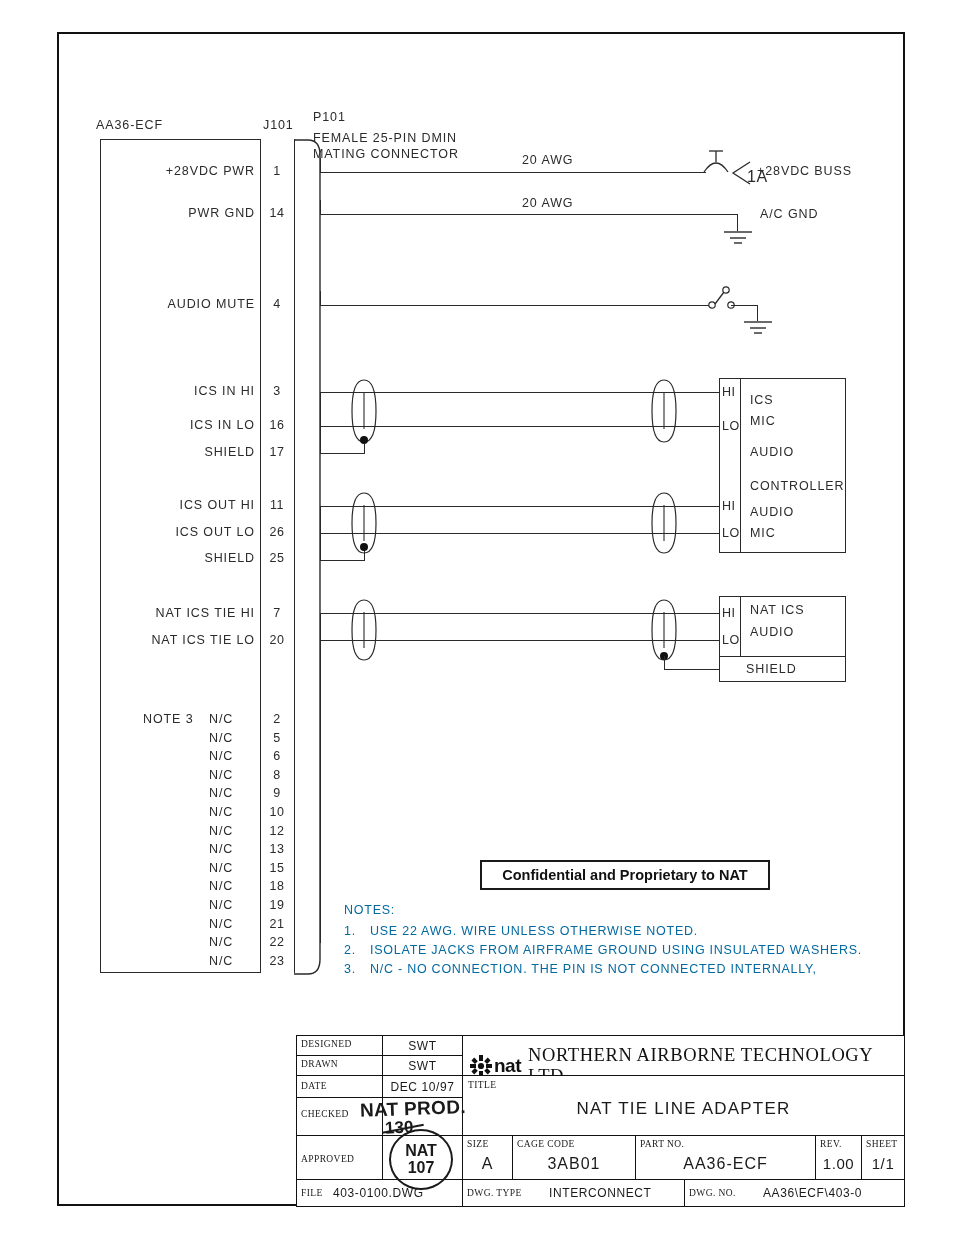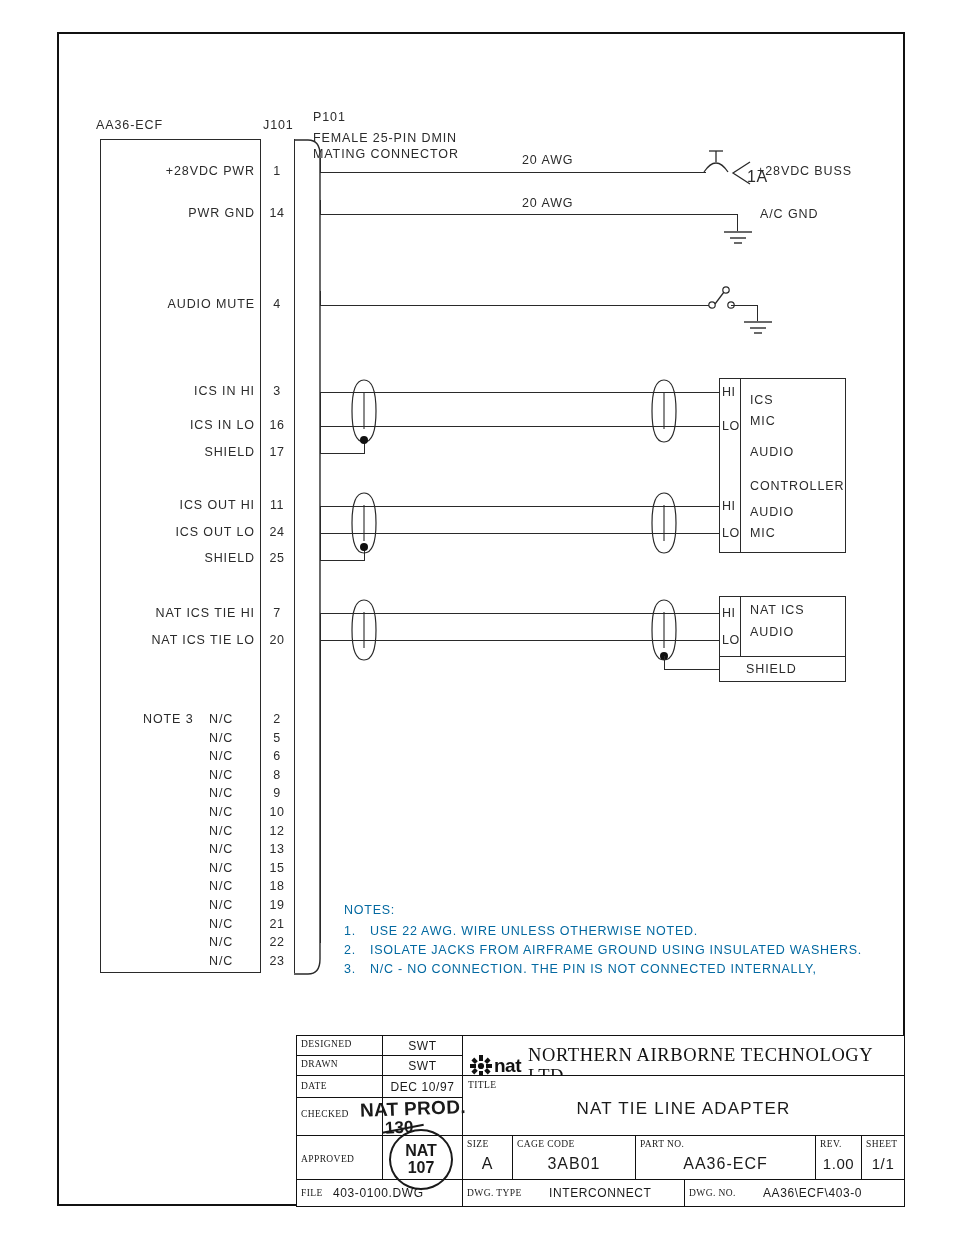--- a/index.html
+++ b/index.html
@@ -130,21 +130,21 @@
   <div class="t cad lbl-right" style="left:45px;top:607px;width:210px;">NAT ICS TIE HI</div>
   <div class="t cad lbl-right" style="left:45px;top:634px;width:210px;">NAT ICS TIE LO</div>
 
   <div class="t cad-pin" style="left:260px;top:165px;width:34px;text-align:center;">1</div>
   <div class="t cad-pin" style="left:260px;top:207px;width:34px;text-align:center;">14</div>
   <div class="t cad-pin" style="left:260px;top:298px;width:34px;text-align:center;">4</div>
   <div class="t cad-pin" style="left:260px;top:385px;width:34px;text-align:center;">3</div>
   <div class="t cad-pin" style="left:260px;top:419px;width:34px;text-align:center;">16</div>
   <div class="t cad-pin" style="left:260px;top:446px;width:34px;text-align:center;">17</div>
   <div class="t cad-pin" style="left:260px;top:499px;width:34px;text-align:center;">11</div>
-  <div class="t cad-pin" style="left:260px;top:526px;width:34px;text-align:center;">24</div>
+  <div class="t cad-pin" style="left:260px;top:526px;width:34px;text-align:center;">26</div>
   <div class="t cad-pin" style="left:260px;top:552px;width:34px;text-align:center;">25</div>
   <div class="t cad-pin" style="left:260px;top:607px;width:34px;text-align:center;">7</div>
   <div class="t cad-pin" style="left:260px;top:634px;width:34px;text-align:center;">20</div>
 
   <div class="t cad" style="left:143px;top:713px;">NOTE 3</div>
   <div id="nclist">
       <div class="t cad" style="left: 209px; top: 713px;">N/C</div>
       <div class="t cad-pin" style="left: 260px; top: 713px; width: 34px; text-align: center;">2</div>
       <div class="t cad" style="left: 209px; top: 731.6px;">N/C</div>
       <div class="t cad-pin" style="left: 260px; top: 731.6px; width: 34px; text-align: center;">5</div>
@@ -310,20 +310,23 @@
 
   <div class="eqbox" style="left:719px;top:596px;width:127px;height:86px;"></div>
   <div class="ln v" style="left:740px;top:596px;height:60px;"></div>
   <div class="ln h" style="left:719px;top:656px;width:127px;"></div>
   <div class="t cad-pin" style="left:722px;top:607px;">HI</div>
   <div class="t cad-pin" style="left:722px;top:634px;">LO</div>
   <div class="t cad" style="left:750px;top:604px;">NAT ICS</div>
   <div class="t cad" style="left:750px;top:626px;">AUDIO</div>
   <div class="t cad" style="left:746px;top:663px;">SHIELD</div>
 
+  <div id="confid">
+    <span>Confidential and Proprietary to NAT</span>
+  </div>
 
   <div id="notes">
     <div class="nrow" style="height:21px;">
       <span class="num">NOTES:</span>
     </div>
     <div class="nrow">
       <span class="num">1.</span>
       <span class="txt">USE 22 AWG. WIRE UNLESS OTHERWISE NOTED.</span>
     </div>
     <div class="nrow">

